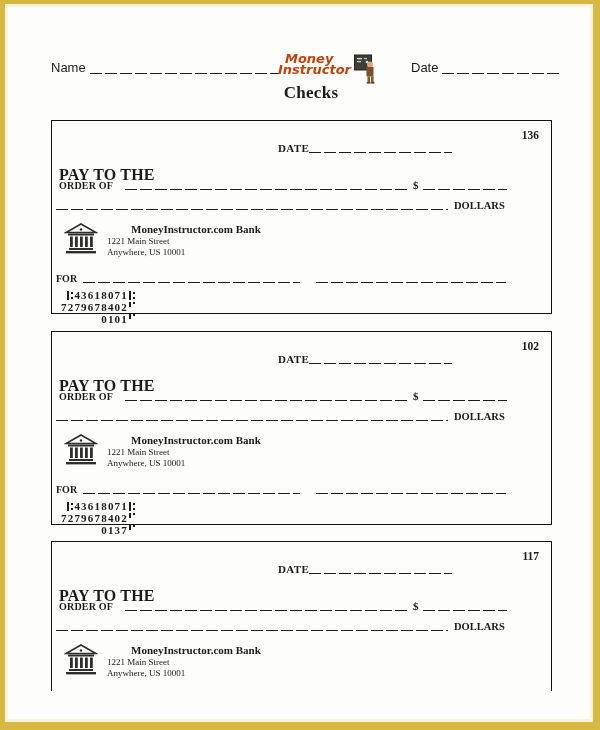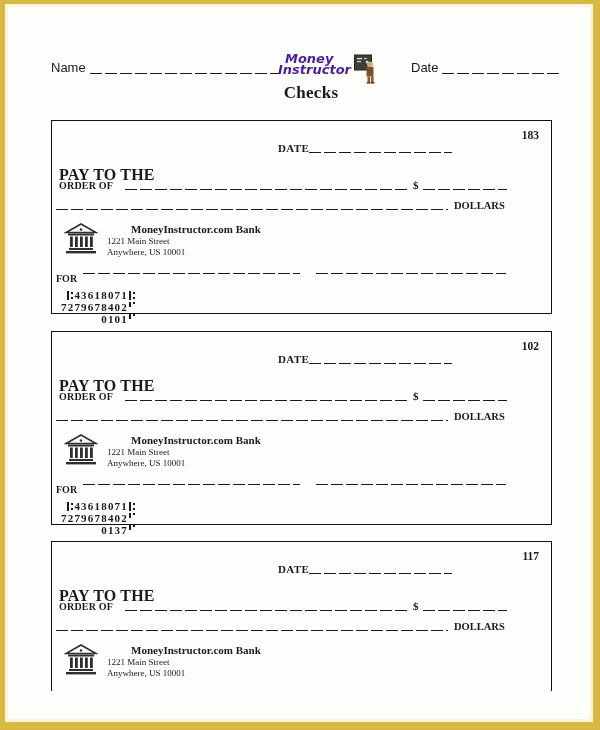--- a/index.html
+++ b/index.html
@@ -31,21 +31,21 @@
   .hdr-label { margin-right:4px; }
 
   .logo {
     position:absolute; left:273px; top:49px;
     display:flex; align-items:flex-start;
   }
   .logo-text {
     font-family:"DejaVu Sans", sans-serif;
     font-weight:bold; font-style:italic;
     font-size:13px; line-height:11px;
-    color:#4c1d95;
+    color:#c2410c;
   }
   .logo-text .l1 { display:block; margin-left:7px; }
   .logo-text .l2 { display:block; }
   .logo-icon { margin-left:3px; margin-top:1px; }
 
   .doc-title {
     position:absolute; left:0; right:0; top:79px;
     text-align:center; padding-left:24px;
     font-size:17px; font-weight:bold; letter-spacing:0.3px;
   }
@@ -100,21 +100,21 @@
   .bank-block {
     position:absolute; left:12px; top:102px;
     display:flex; align-items:flex-start;
   }
   .bank-text { margin-left:9px; }
   .bank-name { font-size:11px; font-weight:bold; line-height:13px;margin-left:24px; }
   .bank-addr { font-size:9px; line-height:10.5px; }
 
   .for-row {
     position:absolute; left:4px; top:152px;
-    display:flex; align-items:flex-start;
+    display:flex; align-items:flex-end;
     font-size:10px; font-weight:bold;
   }
   .for-row .line-a { width:217px; margin-left:6px; margin-bottom:1px; }
   .for-row .line-b { width:190px; margin-left:16px; margin-bottom:1px; }
 
   .micr-row {
     position:absolute; left:9px; top:168px;
     font-size:11px; font-weight:bold; letter-spacing:1.2px;
     display:flex; align-items:flex-end;flex-direction:column;
   }
@@ -171,21 +171,21 @@
   </div>
 
   <div class="hdr-field date-field">
     <span class="hdr-label">Date</span>
     <span class="uline" style="width:118px"></span>
   </div>
 
   <div class="doc-title">Checks</div>
 
   <article class="check check-1">
-    <span class="chk-number">183</span>
+    <span class="chk-number">136</span>
     <div class="chk-date-row">
       <span>DATE</span>
       <span class="uline"></span>
     </div>
     <div class="payee-l1">PAY TO THE</div>
     <div class="payee-row">
       <span>ORDER OF</span>
       <span class="uline line-a"></span>
       <span class="dollar-sign">$</span>
       <span class="uline line-b"></span>

